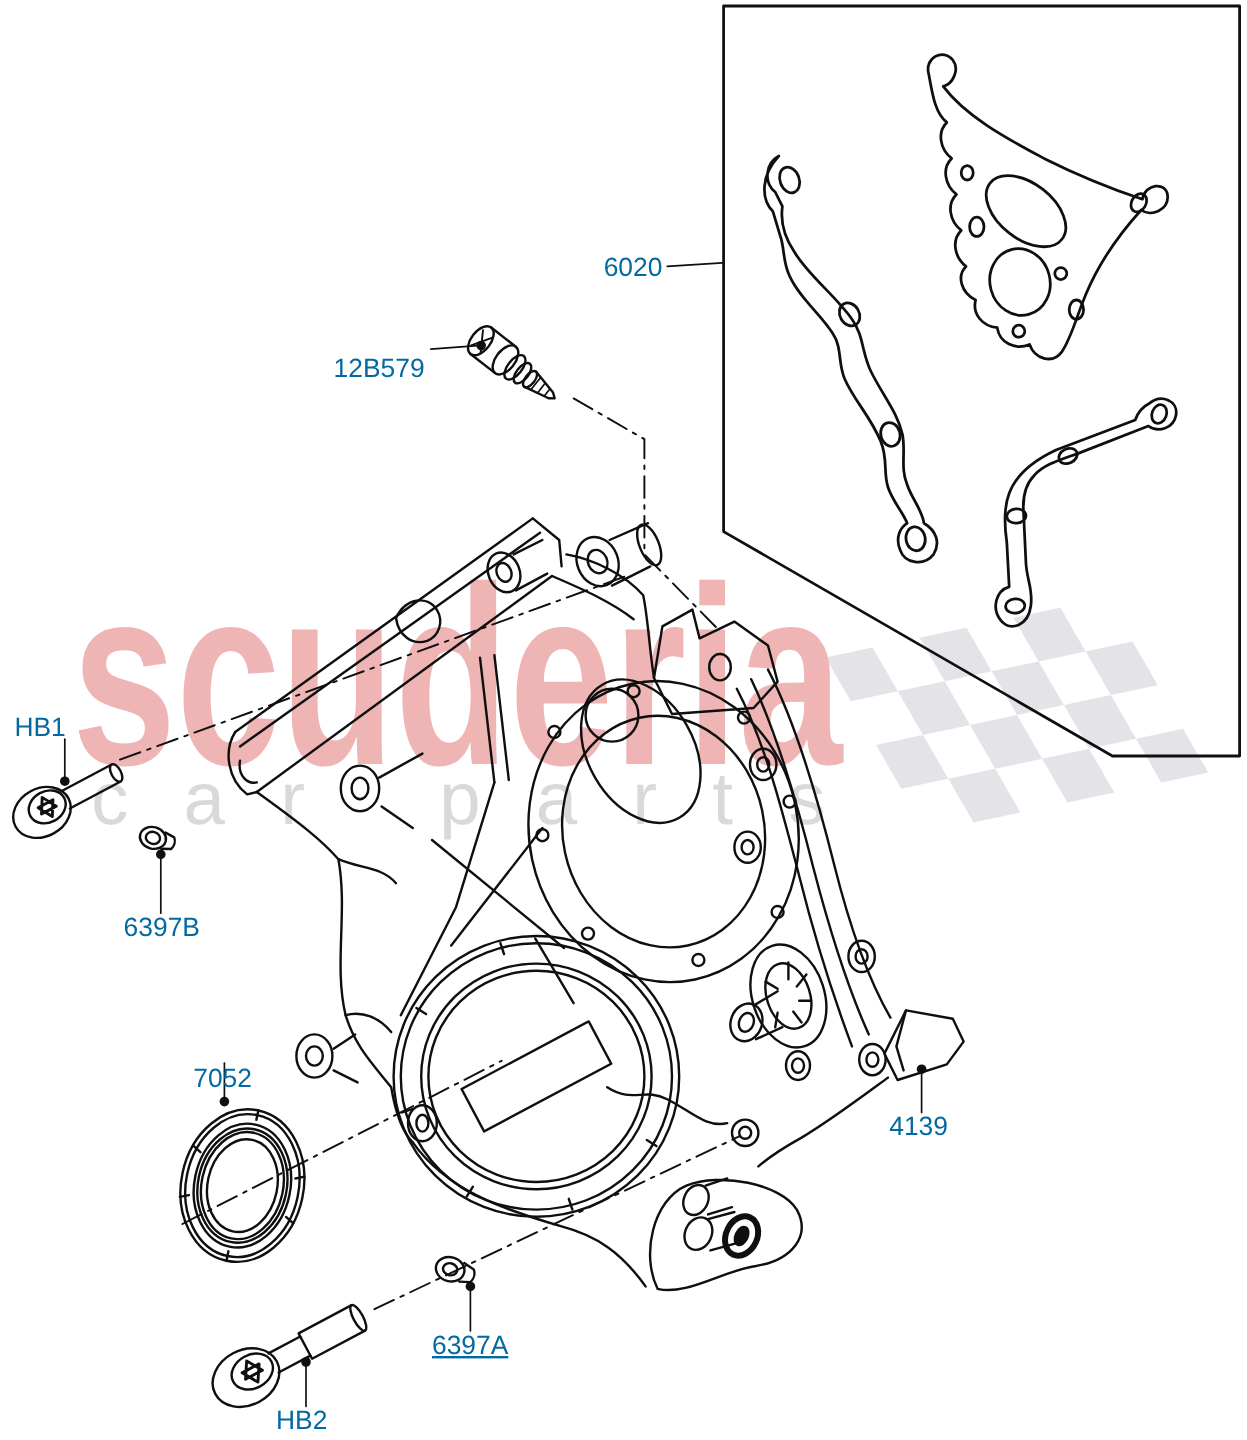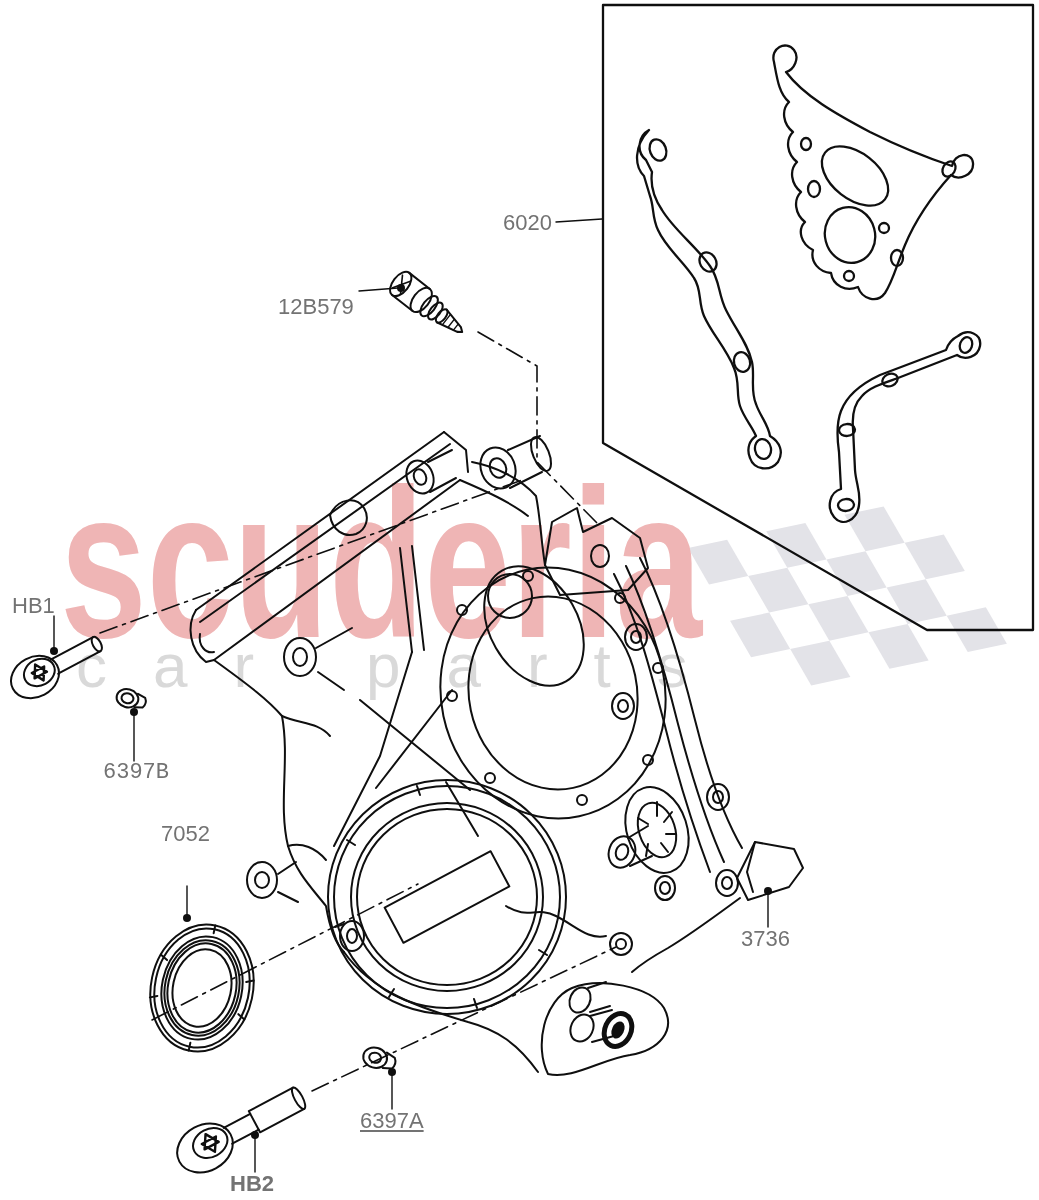--- a/index.html
+++ b/index.html
@@ -4,21 +4,21 @@
 <style>
   html,body{margin:0;padding:0;background:#ffffff;}
   .stage{
     position:relative;width:1039px;height:1200px;overflow:hidden;
     background:#ffffff;
     font-family:"Liberation Sans", sans-serif;
   }
   .layer{position:absolute;left:0;top:0;}
   .part-label{
     position:absolute;
-    color:#737373;
+    color:#0369a1;
     font-size:22px;
     line-height:1;
     white-space:nowrap;
     font-family:"Liberation Sans", sans-serif;
   }
   svg text.brand{
     font-family:"Liberation Sans", sans-serif;
     font-weight:bold;
   }
   svg text.subrow{
@@ -284,18 +284,18 @@
         <circle cx="768" cy="891" r="4"></circle>
         <circle cx="392" cy="1072" r="4"></circle>
         <circle cx="255" cy="1135" r="4"></circle>
       </g>
     </g>
   </svg>
 
   <div class="part-label" style="left:502px;top:212px;width:50px;text-align:right;">6020</div>
   <div class="part-label" style="left:278px;top:296px;">12B579</div>
   <div class="part-label" style="left:12px;top:595px;">HB1</div>
-  <div class="part-label" style="left:103px;top:762px;font-family:Liberation Mono, monospace;">6397B</div>
-  <div class="part-label" style="left:161px;top:823px;">7052</div>
-  <div class="part-label" style="left:741px;top:928px;">3736</div>
+  <div class="part-label" style="left:103px;top:762px;">6397B</div>
+  <div class="part-label" style="left:161px;top:888px;">7052</div>
+  <div class="part-label" style="left:741px;top:928px;">4139</div>
   <div class="part-label" style="left:360px;top:1110px;text-decoration:underline;">6397A</div>
-  <div class="part-label" style="left:230px;top:1173px;font-weight:bold;">HB2</div>
+  <div class="part-label" style="left:230px;top:1173px;">HB2</div>
 </div>
 
 </body></html>

